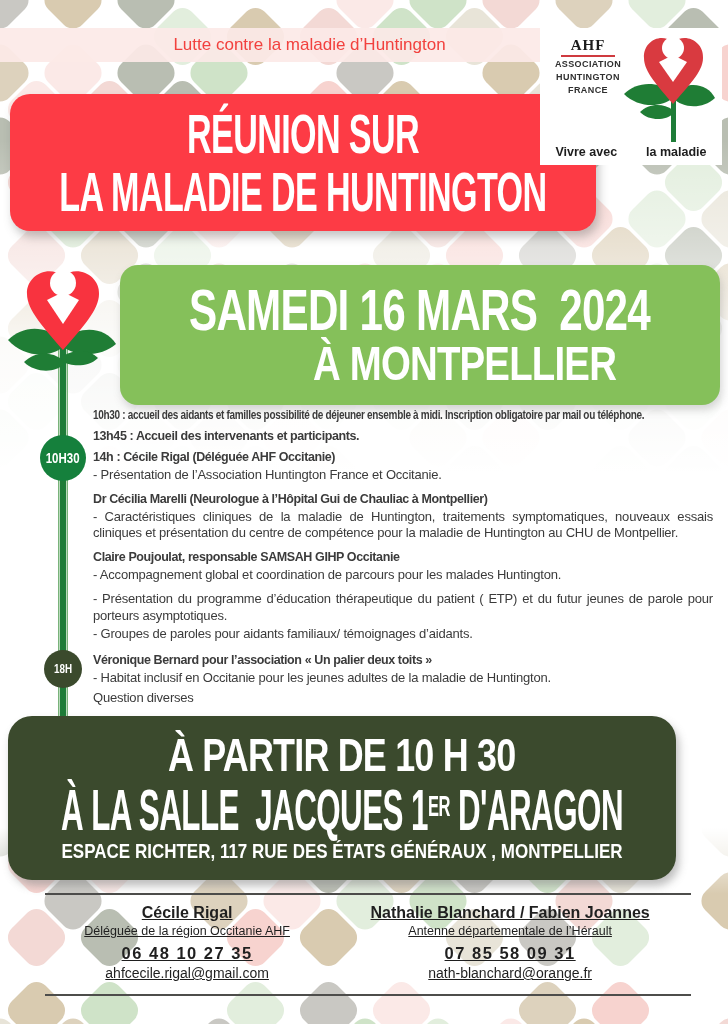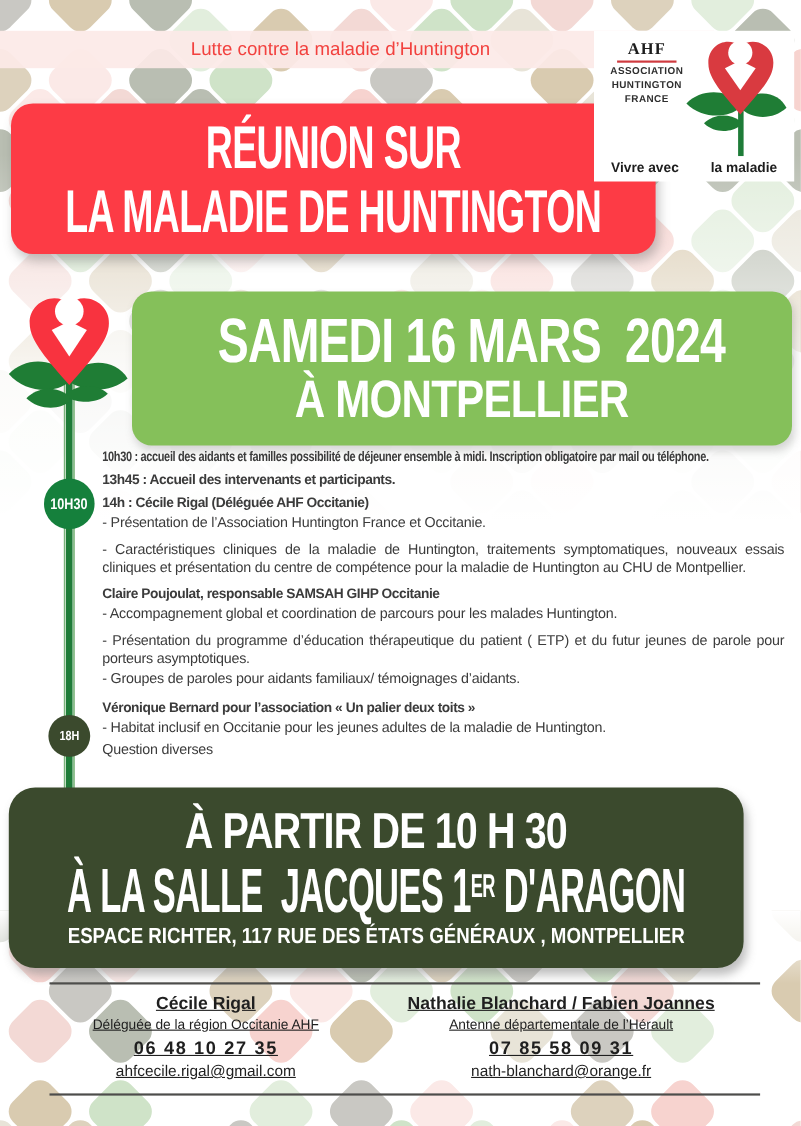--- a/index.html
+++ b/index.html
@@ -48,21 +48,21 @@
   .title-banner{
     position:absolute;left:10px;top:94px;width:586px;height:137px;z-index:3;
     background:#fd3b45;border-radius:20px;box-shadow:3px 6px 10px rgba(90,90,90,.35);
     display:flex;flex-direction:column;align-items:center;justify-content:center;gap:6px;
   }
   .title-banner .l1{font-size:55px;line-height:52px;transform:scaleX(.62);letter-spacing:-1px;}
   .title-banner .l2{font-size:55px;line-height:52px;transform:scaleX(.62);letter-spacing:-1px;}
   .date-banner{
     position:absolute;left:120px;top:265px;width:600px;height:140px;z-index:3;
     background:#85c05a;border-radius:18px;box-shadow:2px 5px 8px rgba(120,120,120,.3);
-    display:flex;flex-direction:column;justify-content:center;
+    display:flex;flex-direction:column;align-items:center;justify-content:center;
   }
   .date-banner .l1{font-size:57px;line-height:58px;transform:scaleX(.74);letter-spacing:-1px;}
   .date-banner .l2{font-size:48px;line-height:50px;transform:scaleX(.8);letter-spacing:-1px;padding-left:110px;}
   
   .flower-left{position:absolute;left:8px;top:262px;z-index:3;}
   .time-circle{
     position:absolute;z-index:4;border-radius:50%;
     display:flex;align-items:center;justify-content:center;color:#fff;font-weight:bold;
   }
   .circle-1030{left:40px;top:435px;width:46px;height:46px;background:#15803c;font-size:14px;}
@@ -342,20 +342,21 @@
 </div>
 <div class="time-circle circle-18h">
   <span>18H</span>
 </div>
 
 <div class="schedule">
   <p class="sb condensed g6">10h30 : accueil des aidants et familles possibilité de déjeuner ensemble à midi. Inscription obligatoire par mail ou téléphone.</p>
   <p class="sb g6">13h45 : Accueil des intervenants et participants.</p>
   <p class="sb g2">14h : Cécile Rigal (Déléguée AHF Occitanie)</p>
   <p class="sr g8">- Présentation de l’Association Huntington France et Occitanie.</p>
+  <p class="sb g2">Dr Cécilia Marelli (Neurologue à l’Hôpital Gui de Chauliac à Montpellier)</p>
   <p class="sr just g8">- Caractéristiques cliniques de la maladie de Huntington, traitements symptomatiques, nouveaux essais cliniques et présentation du centre de compétence pour la maladie de Huntington au CHU de Montpellier.</p>
   <p class="sb g2">Claire Poujoulat, responsable SAMSAH GIHP Occitanie</p>
   <p class="sr g8">- Accompagnement global et coordination de parcours pour les malades Huntington.</p>
   <p class="sr just g2">- Présentation du programme d’éducation thérapeutique du patient ( ETP) et du futur jeunes de parole pour porteurs asymptotiques.</p>
   <p class="sr g10">- Groupes de paroles pour aidants familiaux/ témoignages d’aidants.</p>
   <p class="sb g2">Véronique Bernard pour l’association « Un palier deux toits »</p>
   <p class="sr g4">- Habitat inclusif en Occitanie pour les jeunes adultes de la maladie de Huntington.</p>
   <p class="sr">Question diverses</p>
 </div>
 

